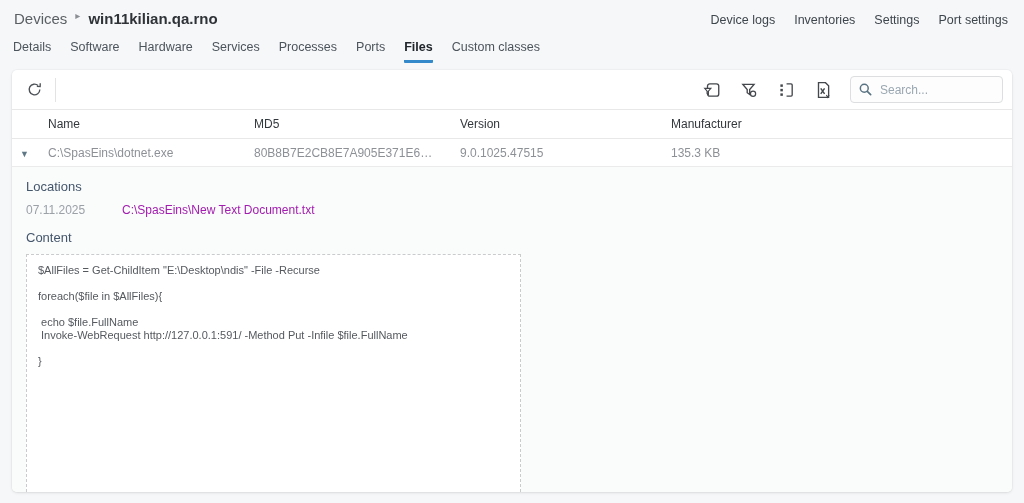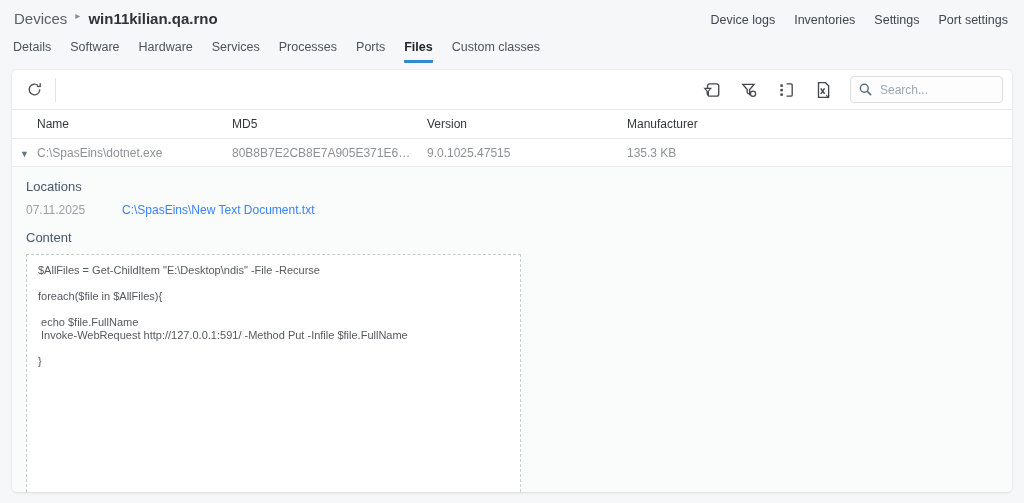--- a/index.html
+++ b/index.html
@@ -56,20 +56,21 @@
   }
   .searchbox input::placeholder { color:#9aa7b1; }
   .searchbox .mag { position:absolute; left:8px; top:6px; }
 
   
   .grid-header, .grid-row {
     display:grid;
     grid-template-columns:25px 195px 195px 200px 195px 1fr;
     align-items:center;
     flex:none;
+    gap:11px;
   }
   .grid-header {
     height:30px;
     border-top:1px solid #e8e8e8;
     border-bottom:1px solid #e8e8e8;
     font-size:12px; color:#33383d;
   }
   .grid-row {
     height:28px;
     border-bottom:1px solid #ebebeb;
@@ -78,21 +79,21 @@
   }
   .cell { overflow:hidden; white-space:nowrap; text-overflow:ellipsis; padding-right:10px; }
   .c-arrow { text-align:center; }
   .row-arrow { color:#5f7886; font-size:9px; cursor:pointer; }
 
   
   .detail { flex:1; background:#fafbfb; padding:9px 14px 0 14px; border-bottom:1px solid #ececec; }
   .detail-h { font-size:13px; color:#44566b; margin:3px 0 9px 0; }
   .loc-row { display:flex; font-size:12px; margin-bottom:13px; }
   .loc-date { width:96px; color:#9ba1a7; flex:none; }
-  .loc-path { color:#3b82f6; }
+  .loc-path { color:#a21caf; }
   .content-box {
     width:495px; height:248px;
     border:1px dashed #c9cbcd;
     background:#fff;
     padding:9px 11px;
     font-size:11px; line-height:13px;
     color:#55595e;
     white-space:pre-wrap;
     overflow:hidden;
   }

